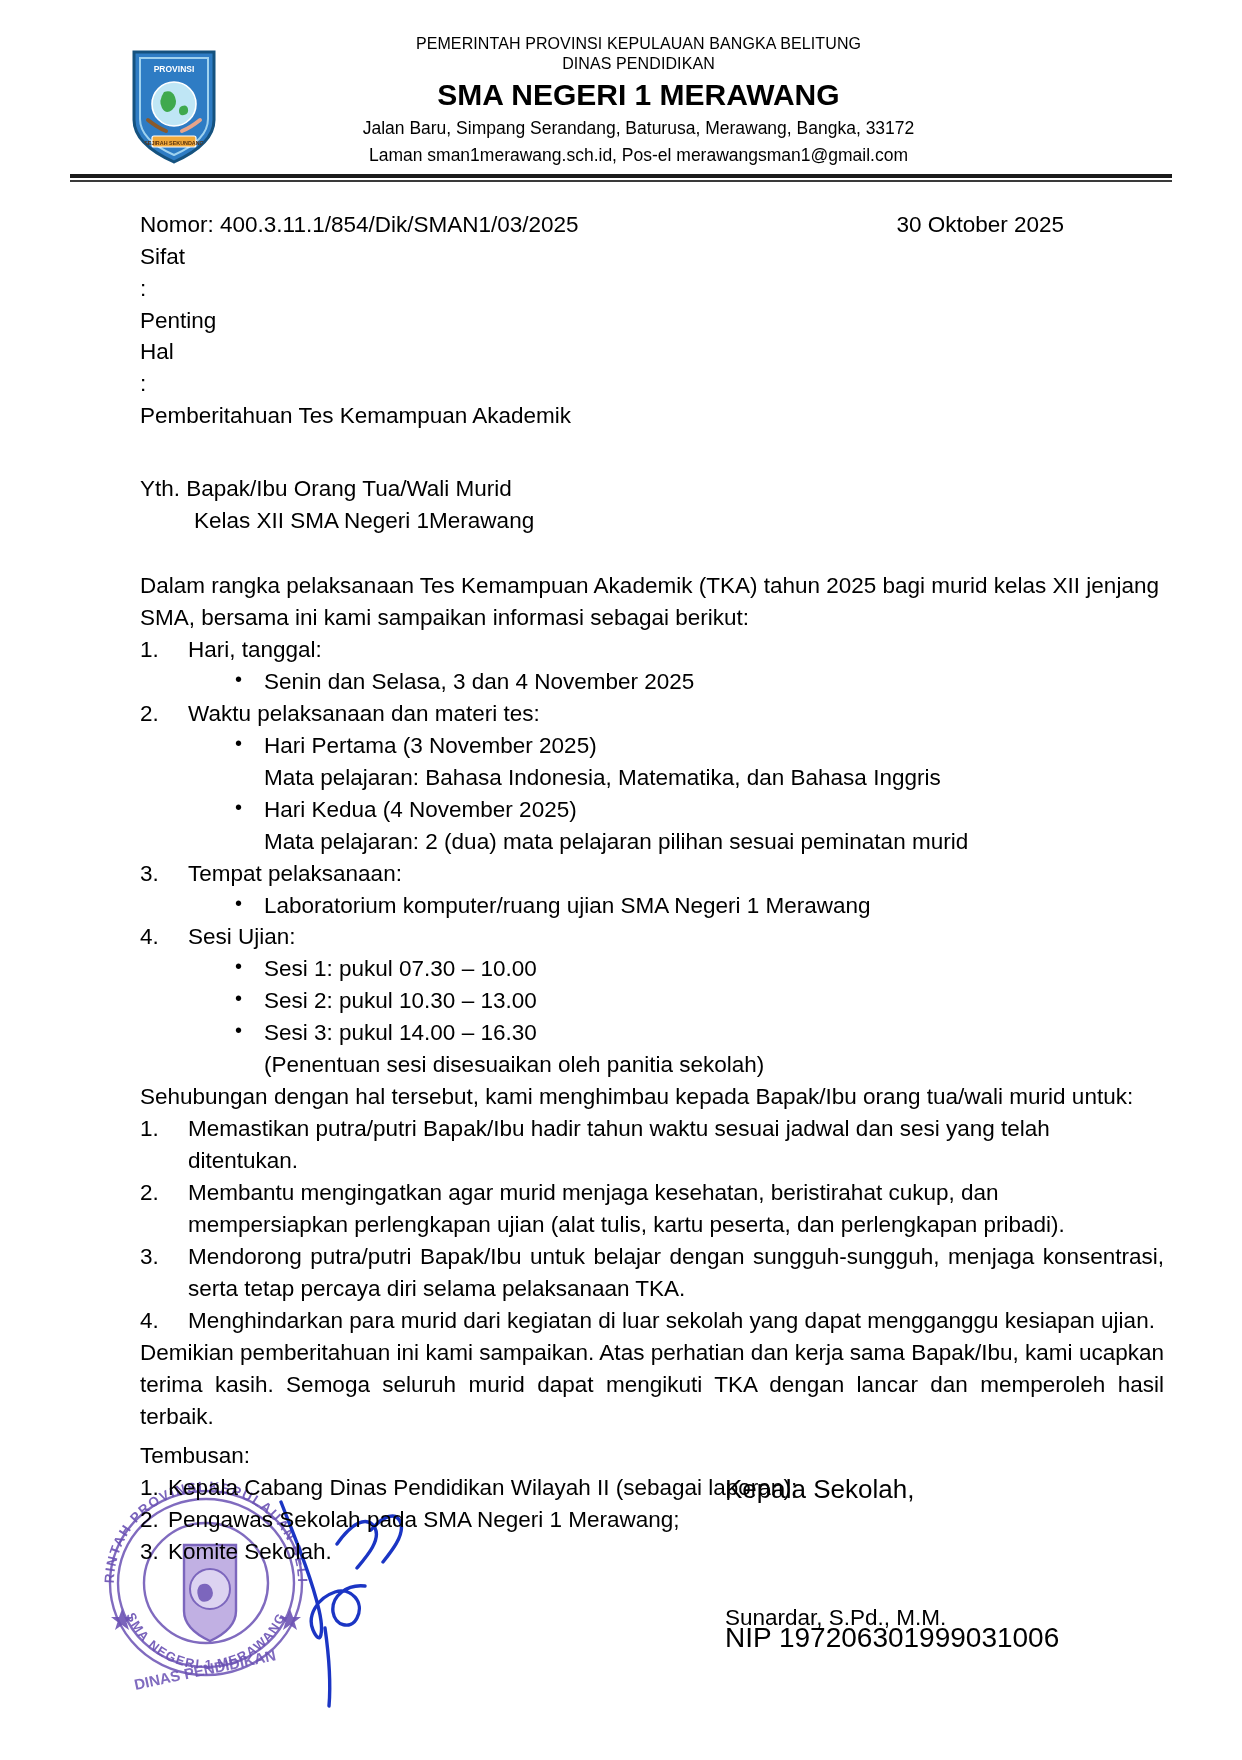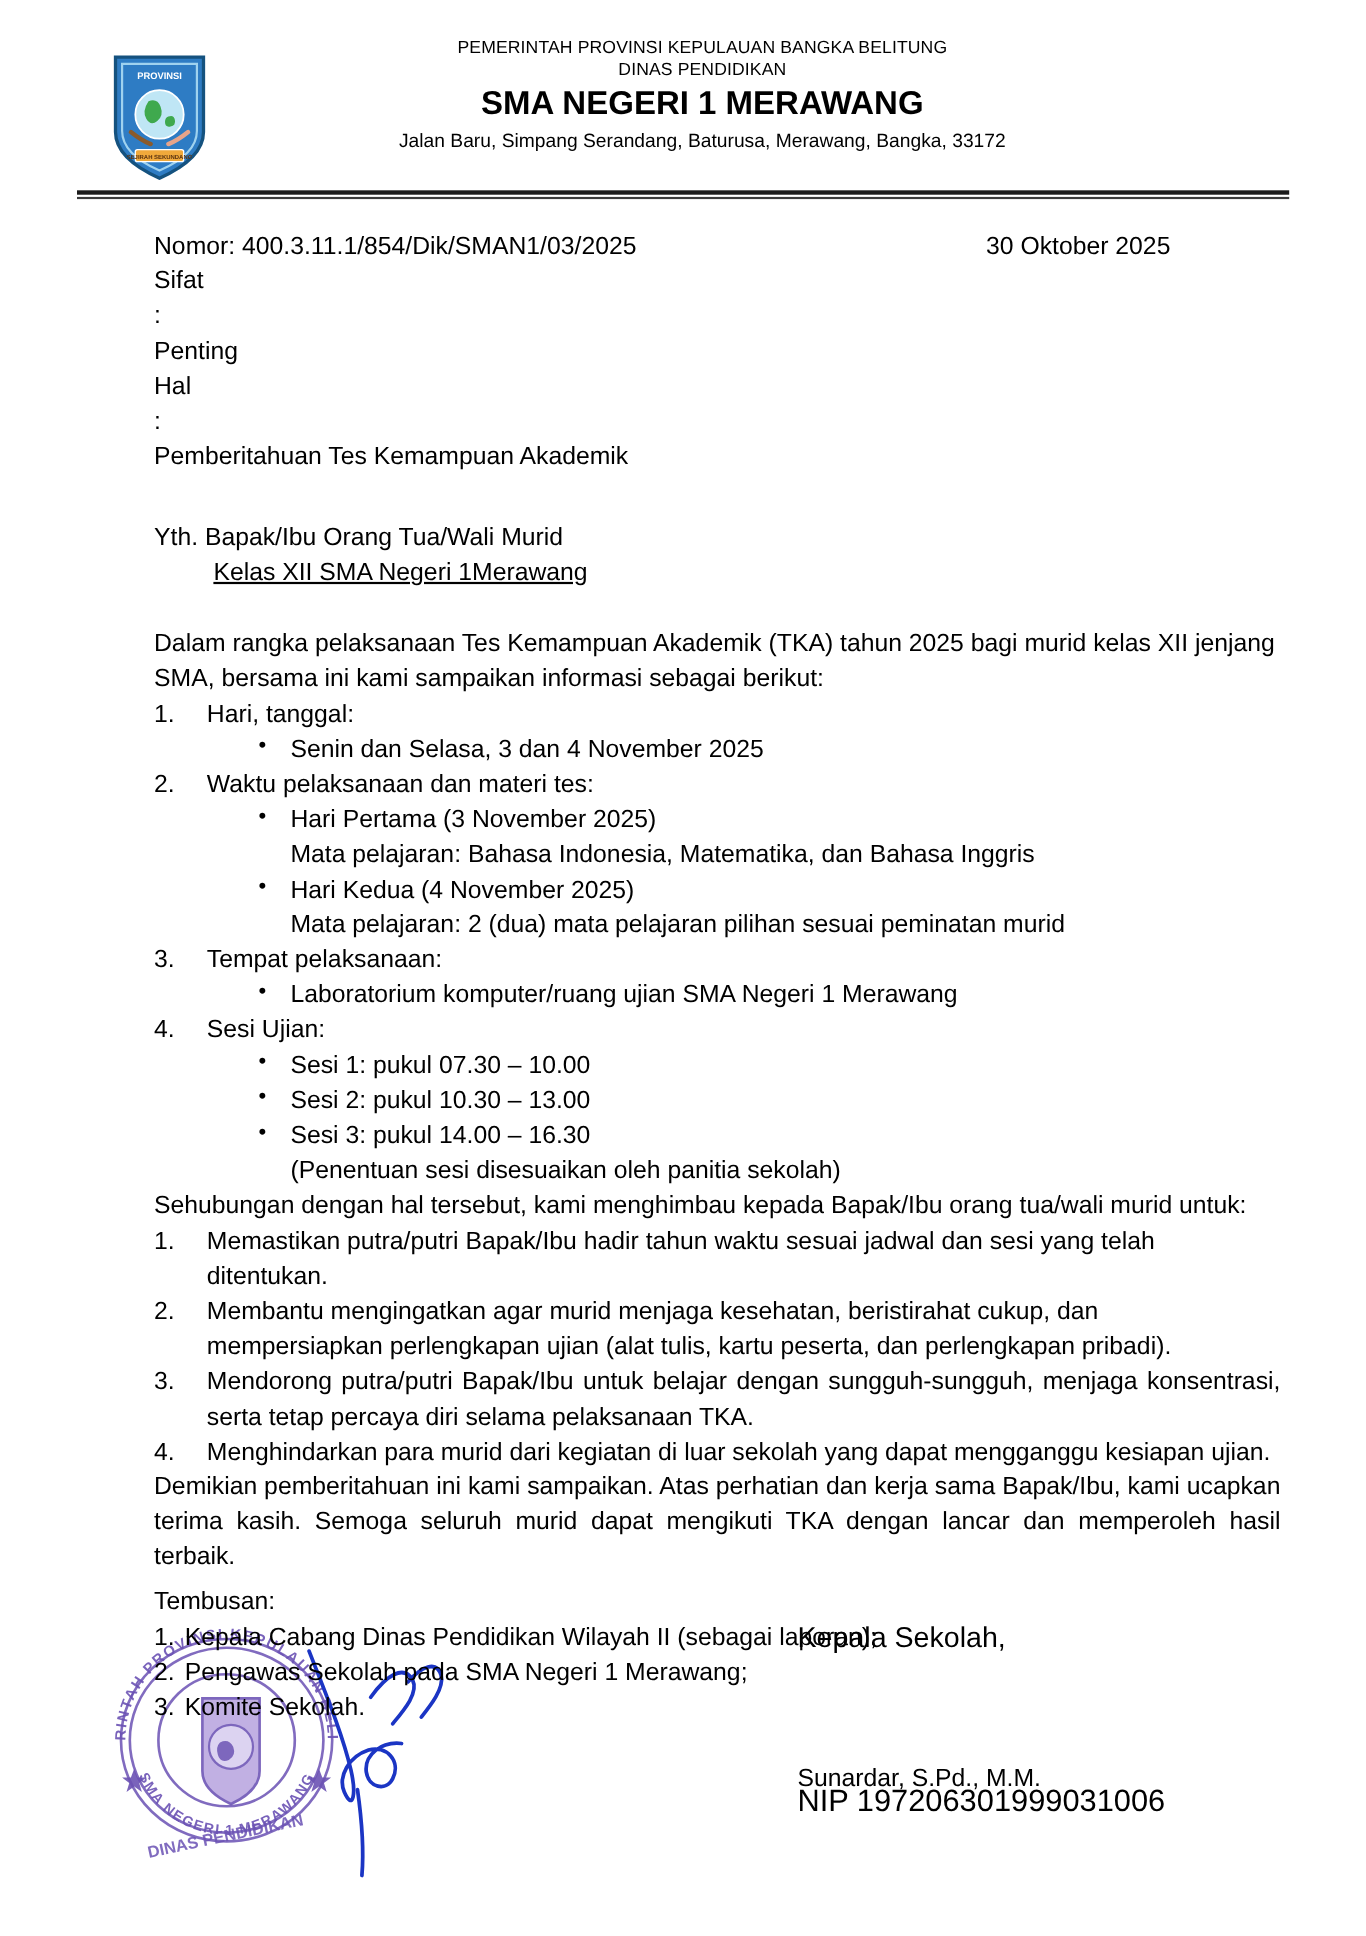--- a/index.html
+++ b/index.html
@@ -22,21 +22,21 @@
   .letterhead {
     position: relative;
     padding: 34px 70px 0 70px;
     display: flex;
     align-items: flex-start;
   }
   .logo-wrap {
     width: 150px;
     flex: 0 0 150px;
     display: flex;
-    justify-content: center;
+    justify-content: flex-end;
     padding-top: 14px;
   }
   .logo {
     position: relative;
     width: 92px;
     height: 118px;
   }
   .head-text {
     flex: 1 1 auto;
     text-align: center;
@@ -94,21 +94,21 @@
     position: absolute;
     right: 100px;
     top: 0;
     margin-left: 40px;
   }
   .nomor-line { white-space: pre; }
 
   .addressee {
     margin-top: 41px;
   }
-  .addressee .line2 { padding-left: 54px; text-decoration: underline; }
+  .addressee .line2 { padding-left: 54px; }
 
   .intro {
     margin-top: 33px;
   }
 
   ol.lv1 {
     list-style: none;
     margin: 0;
     padding: 0;
   }
@@ -243,20 +243,21 @@
             <text x="46" y="96.5" text-anchor="middle" font-family="Liberation Sans, sans-serif" font-size="5.4" font-weight="bold" fill="#5a3310">SEJIRAH SEKUNDANG</text>
           </g>
         </svg>
       </div>
     </div>
     <div class="head-text">
       <div class="hl1">PEMERINTAH PROVINSI KEPULAUAN BANGKA BELITUNG</div>
       <div class="hl1">DINAS PENDIDIKAN</div>
       <div class="hl-school">SMA NEGERI 1 MERAWANG</div>
       <div class="hl-addr">Jalan Baru, Simpang Serandang, Baturusa, Merawang, Bangka, 33172</div>
+      <div class="hl-addr">Laman sman1merawang.sch.id, Pos-el merawangsman1@gmail.com</div>
     </div>
   </div>
 
   <div class="rule-wrap">
     <div class="rule-thick"></div>
     <div class="rule-thin"></div>
   </div>
 
   <div class="body">
 

